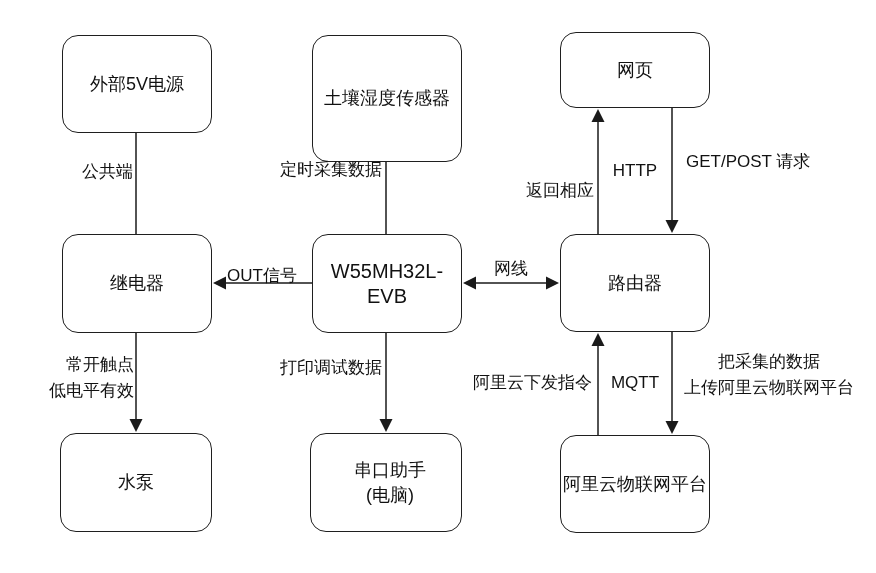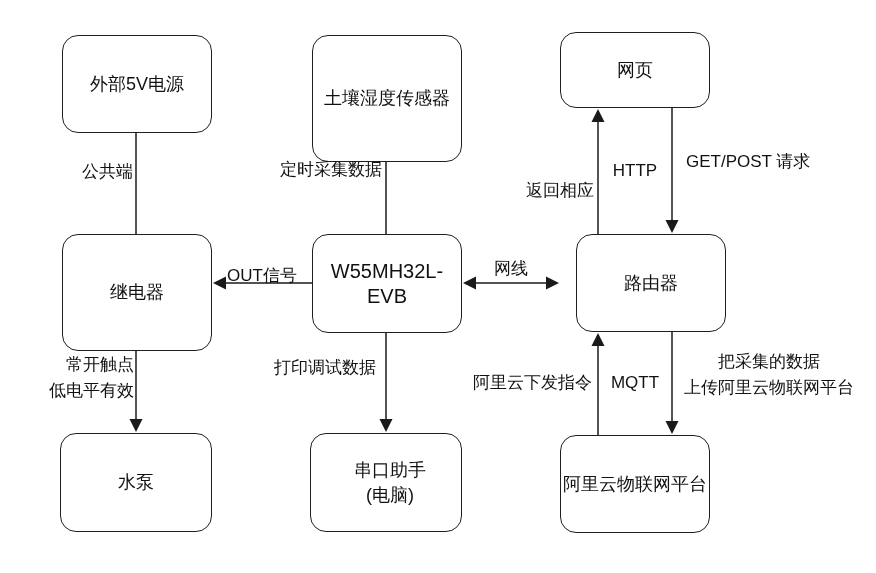--- a/index.html
+++ b/index.html
@@ -93,29 +93,29 @@
   </div>
 
   <div class="node" style="left:312px; top:35px; width:150px; height:127px;">
     <span>土壤湿度传感器</span>
   </div>
 
   <div class="node" style="left:560px; top:32px; width:150px; height:76px;">
     <span>网页</span>
   </div>
 
-  <div class="node" style="left:62px; top:234px; width:150px; height:117px;">
+  <div class="node" style="left:62px; top:234px; width:150px; height:99px;">
     <span>继电器</span>
   </div>
 
   <div class="node evb" style="left:312px; top:234px; width:150px; height:99px;">
     <span>W55MH32L-EVB</span>
   </div>
 
-  <div class="node" style="left:576px; top:234px; width:150px; height:98px;">
+  <div class="node" style="left:560px; top:234px; width:150px; height:98px;">
     <span>路由器</span>
   </div>
 
   <div class="node" style="left:60px; top:433px; width:152px; height:99px;">
     <span>水泵</span>
   </div>
 
   <div class="node" style="left:310px; top:433px; width:152px; height:99px;padding-left:8px;">
     <span>串口助手</span>
     <span>(电脑)</span>
@@ -137,21 +137,21 @@
 
   <div class="elabel c" style="left:212px; top:265px; width:100px;">OUT信号</div>
 
   <div class="elabel c" style="left:462px; top:258px; width:98px;">网线</div>
 
   <div class="elabel two-line r" style="left:30px; top:352px; width:104px;">
     <span style="display:block;">常开触点</span>
     <span style="display:block;">低电平有效</span>
   </div>
 
-  <div class="elabel r" style="left:254px; top:357px; width:122px;">打印调试数据</div>
+  <div class="elabel r" style="left:260px; top:357px; width:122px;">打印调试数据</div>
 
   <div class="elabel r" style="left:445px; top:372px; width:147px;">阿里云下发指令</div>
 
   <div class="elabel c" style="left:598px; top:372px; width:74px;">MQTT</div>
 
   <div class="elabel two-line c" style="left:680px; top:349px; width:178px;">
     <span style="display:block;">把采集的数据</span>
     <span style="display:block;">上传阿里云物联网平台</span>
   </div>
 

